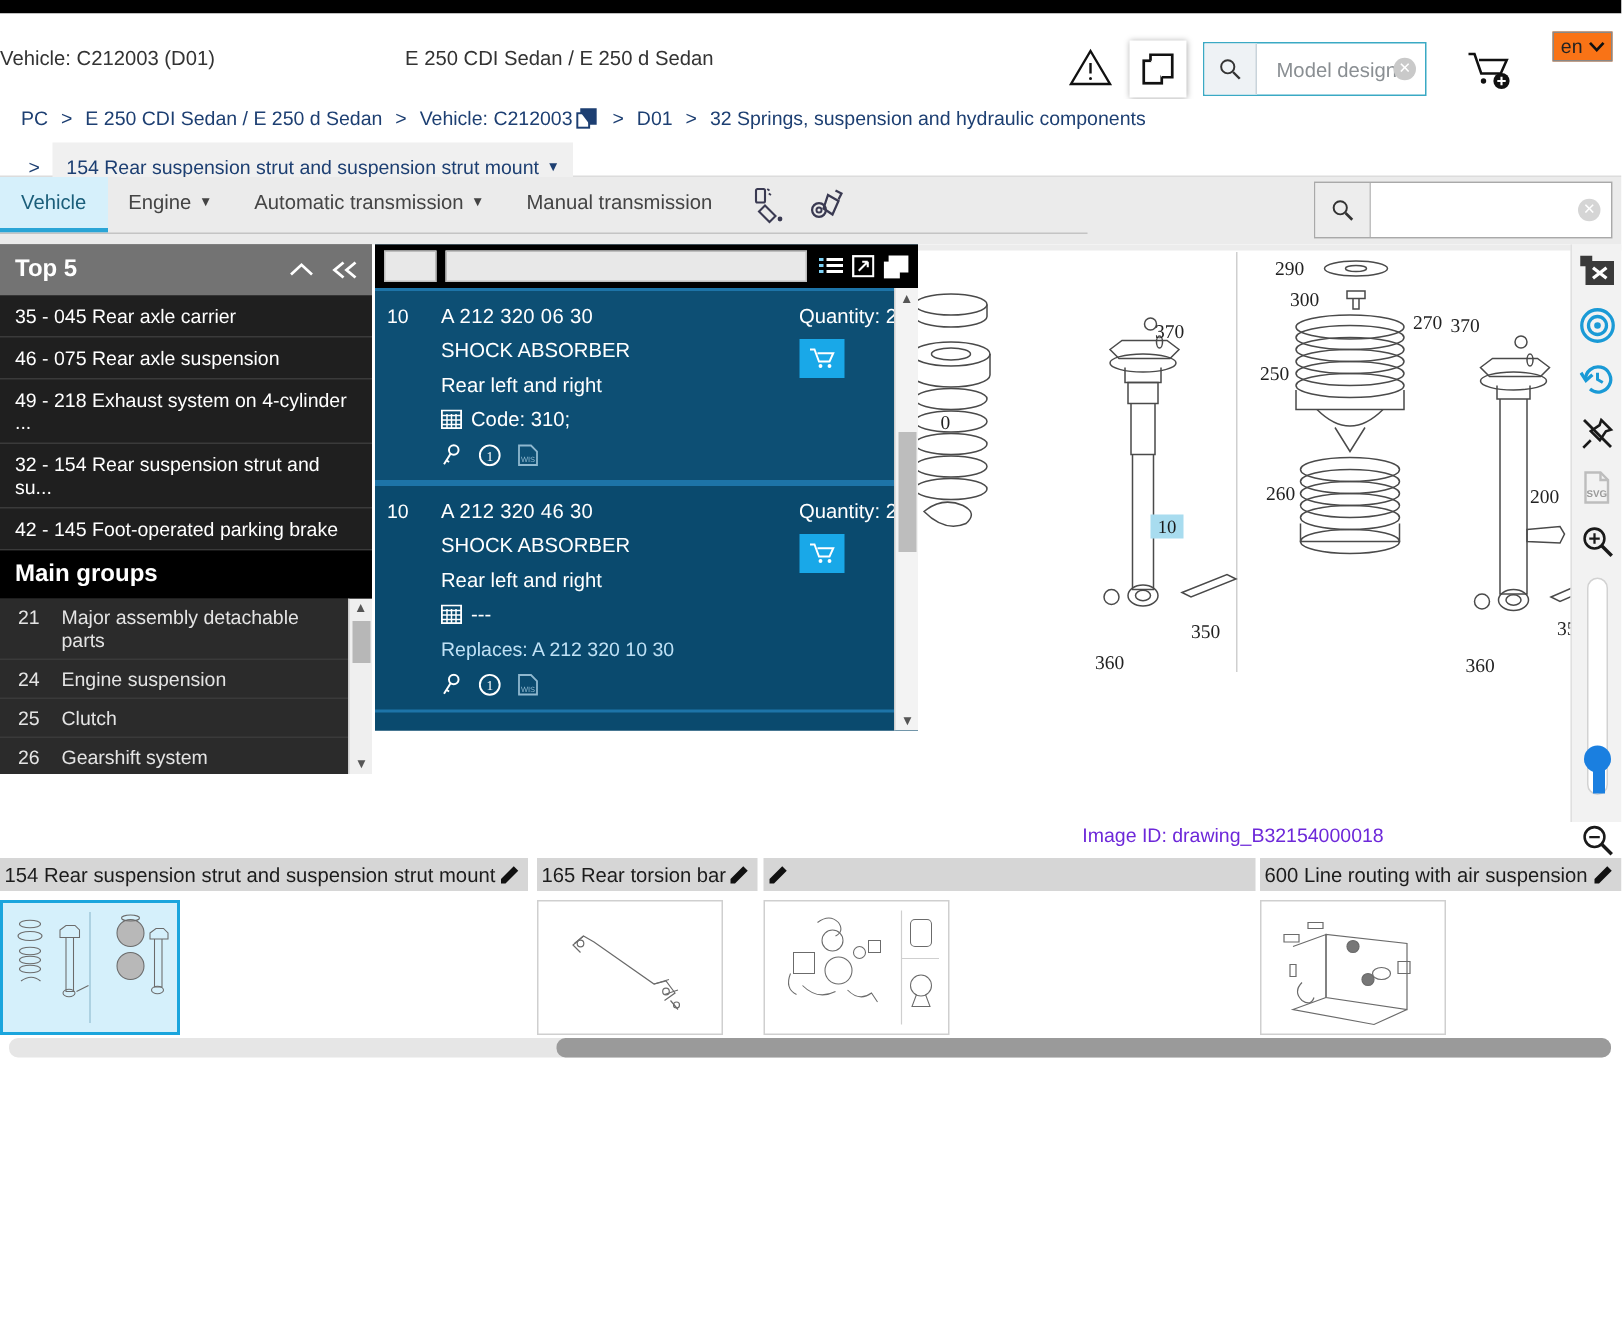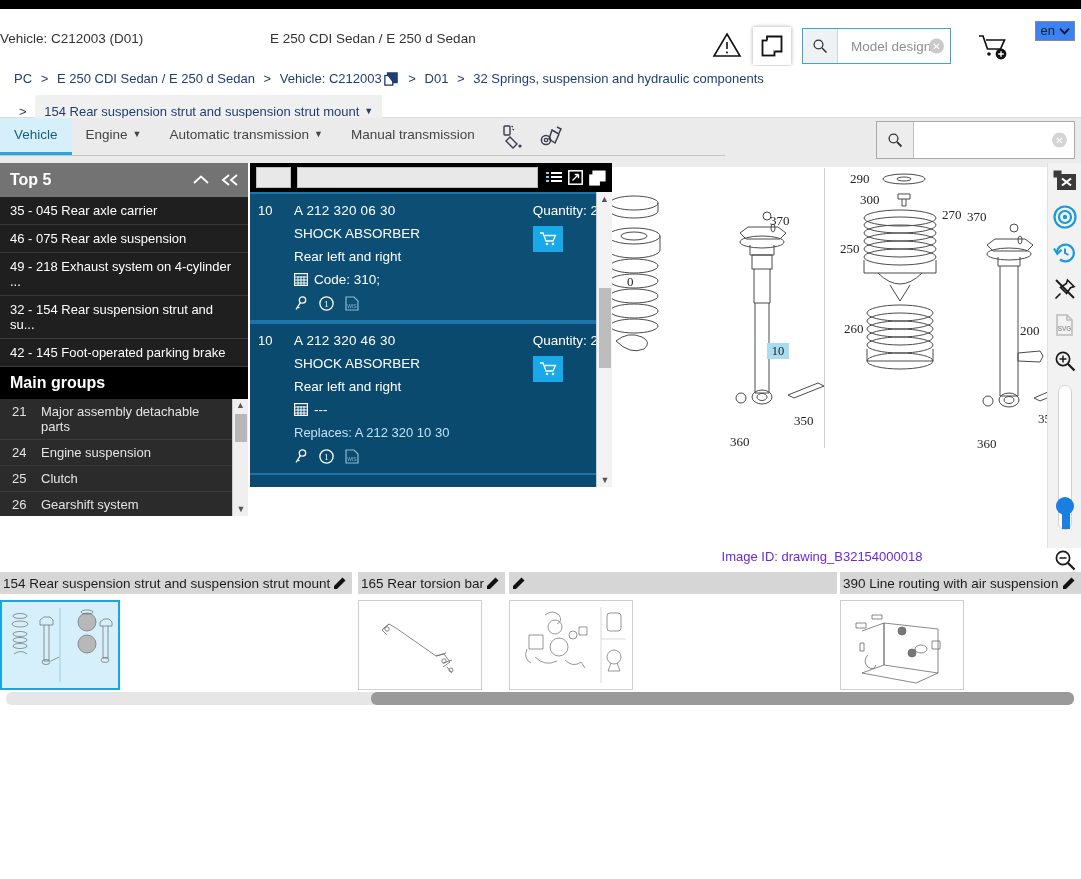--- a/index.html
+++ b/index.html
@@ -30,21 +30,21 @@
   .model-search { position:absolute; left:802px; top:19px; width:149px; height:36px;
                   border:1px solid #3aa9c4; display:flex; align-items:center; background:#fff; }
   .model-search .ms-btn { width:35px; height:34px; background:#eef2f5; border-right:1px solid #c9d4db;
                           display:flex; align-items:center; justify-content:center; }
   .model-search .ms-txt { flex:1; position:relative; padding-left:13px; color:#8a8f93; font-size:13.5px;}
   .ms-clear { position:absolute; right:6px; top:50%; transform:translateY(-50%);
               width:15px; height:15px; border-radius:50%; background:#c9c9c9; color:#fff;
               font-size:10px; line-height:15px; text-align:center; }
 
   .cart-add { position:absolute; left:976px; top:24px; width:36px; height:28px; }
-  .lang-sel { position:absolute; right:6px; top:12px; border:1px solid #888; background:#3b82f6;
+  .lang-sel { position:absolute; right:6px; top:12px; border:1px solid #888; background:#f97316;
               padding:1px 4px 2px 5px; font-size:13px; display:flex; align-items:center; gap:4px; }
 
   
   .crumbbar { position:absolute; left:0; top:66px; width:1081px; height:52px;
               background:#fff; border-bottom:1px solid #dcdcdc; }
   .crumbs { position:absolute; left:14px; top:0px; width:790px; color:#1d3f72; font-size:13px;
             line-height:26px; }
   .crumbs a { color:#1d3f72; text-decoration:none; }
   .crumb-sep { color:#1d3f72; margin:0 5px; }
   .crumb-current { background:#f0f0f0; padding:3px 9px; display:inline-block; }
@@ -757,21 +757,21 @@
             <rect x="92" y="8" width="14" height="18" rx="3"></rect>
             <circle cx="99" cy="52" r="7"></circle>
               <path d="M96 58 l-3 8 h12 l-3 -8"></path>
           </g>
         </svg>
       </div>
     </div>
 
     <div class="tgroup" style="left:840px;width:241px;">
       <div class="tcap">
-        <span>390 Line routing with air suspension</span>
+        <span>600 Line routing with air suspension</span>
         <span class="ico">
           <svg width="14" height="14" viewBox="0 0 14 14">
               <path d="M1 10 L9.5 1.5 L12.5 4.5 L4 13 H1 Z" fill="#111"></path>
             </svg>
         </span>
       </div>
       <div class="tbox" style="width:124px;">
         <svg width="112" height="80" viewBox="0 0 112 80">
           <g stroke="#6b6b6b" fill="none" stroke-width=".8">
             <path d="M10 18 h10 v5 h-10 Z"></path>

